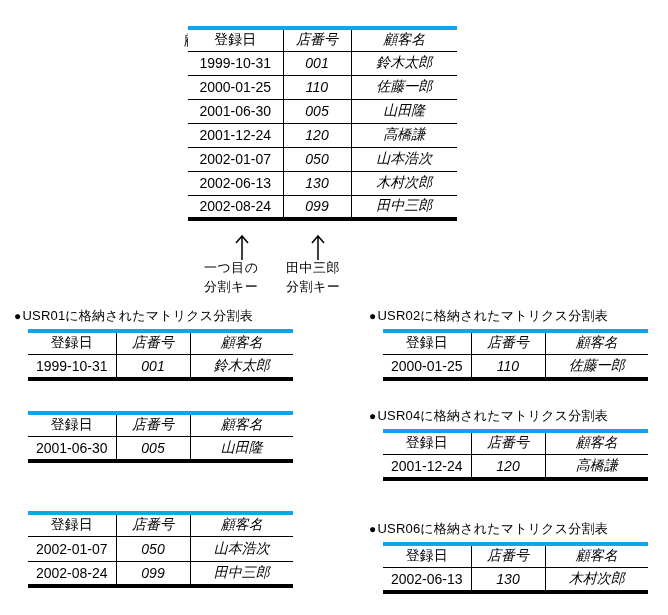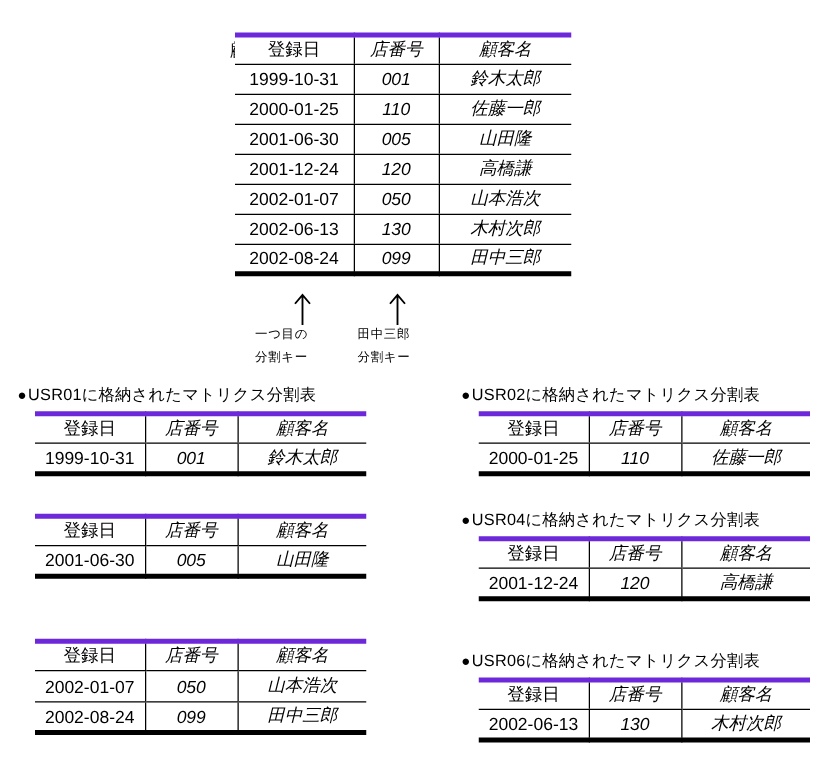--- a/index.html
+++ b/index.html
@@ -8,21 +8,21 @@
     font-family:"Liberation Sans","DejaVu Sans",sans-serif;
     color:#000000;
   }
   .page { position:relative; width:668px; height:615px; background:#ffffff; overflow:hidden; }
 
   .main-title { position:absolute; left:184px; top:4px; font-size:14px; letter-spacing:1px;margin-top:28px; }
 
   table.dtable {
     border-collapse:collapse;
     table-layout:fixed;
-    border-top:4px solid #6d28d9;
+    border-top:4px solid #0ea5e9;
     border-bottom:4px solid #000;
     background:#fff;
   }
   .dtable th, .dtable td {
     font-weight:normal;
     text-align:center;
     font-size:14px;
     padding:0;
     border-bottom:1px solid #000;
     white-space:nowrap;
@@ -43,21 +43,21 @@
   .sub th { height:23px; }
   .sub td { height:25px; }
   .sub th:nth-child(1), .sub td:nth-child(1) { width:88px; }
   .sub th:nth-child(2), .sub td:nth-child(2) { width:74px; }
   .sub th:nth-child(3), .sub td:nth-child(3) { width:103px; }
 
   .arrow { position:absolute; width:14px; height:26px; }
   .arrow-1 { left:235px; top:234px; }
   .arrow-2 { left:311px; top:234px; }
 
-  .key-label { position:absolute; font-size:10px; line-height:19px; letter-spacing:0.5px; }
+  .key-label { position:absolute; font-size:13px; line-height:19px; letter-spacing:0.5px; }
   .key-label-1 { left:204px; top:258px; }
   .key-label-2 { left:286px; top:258px; }
 
   .partition-block { position:absolute; width:310px; }
   .partition-heading { font-size:13px; padding-left:14px; white-space:nowrap; letter-spacing:0.2px; }
   .partition-heading .bullet { font-size:12px; margin-right:1px; }
 </style>
 </head>
 <body>
 

